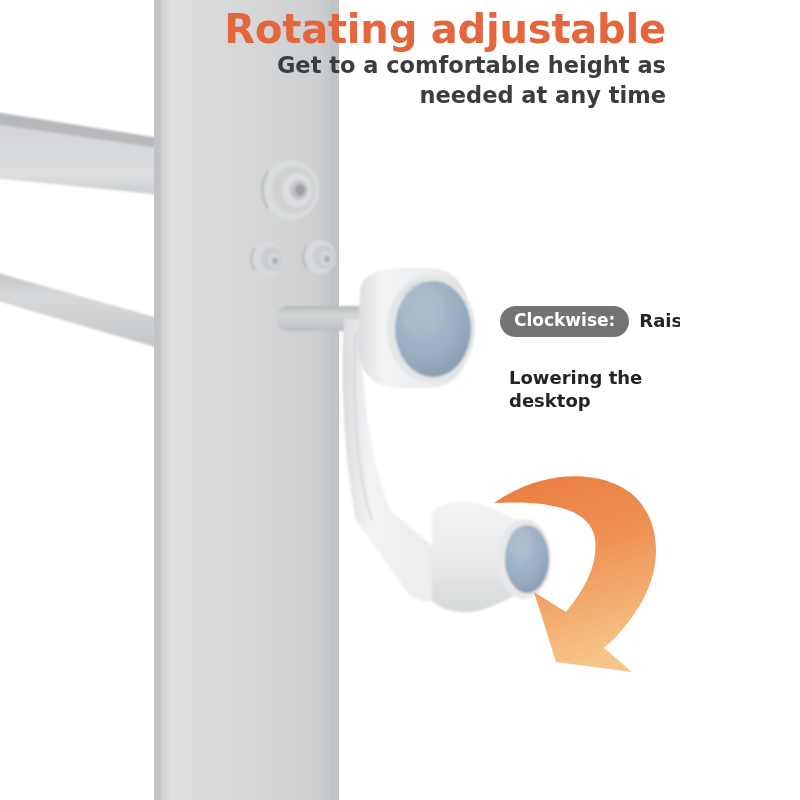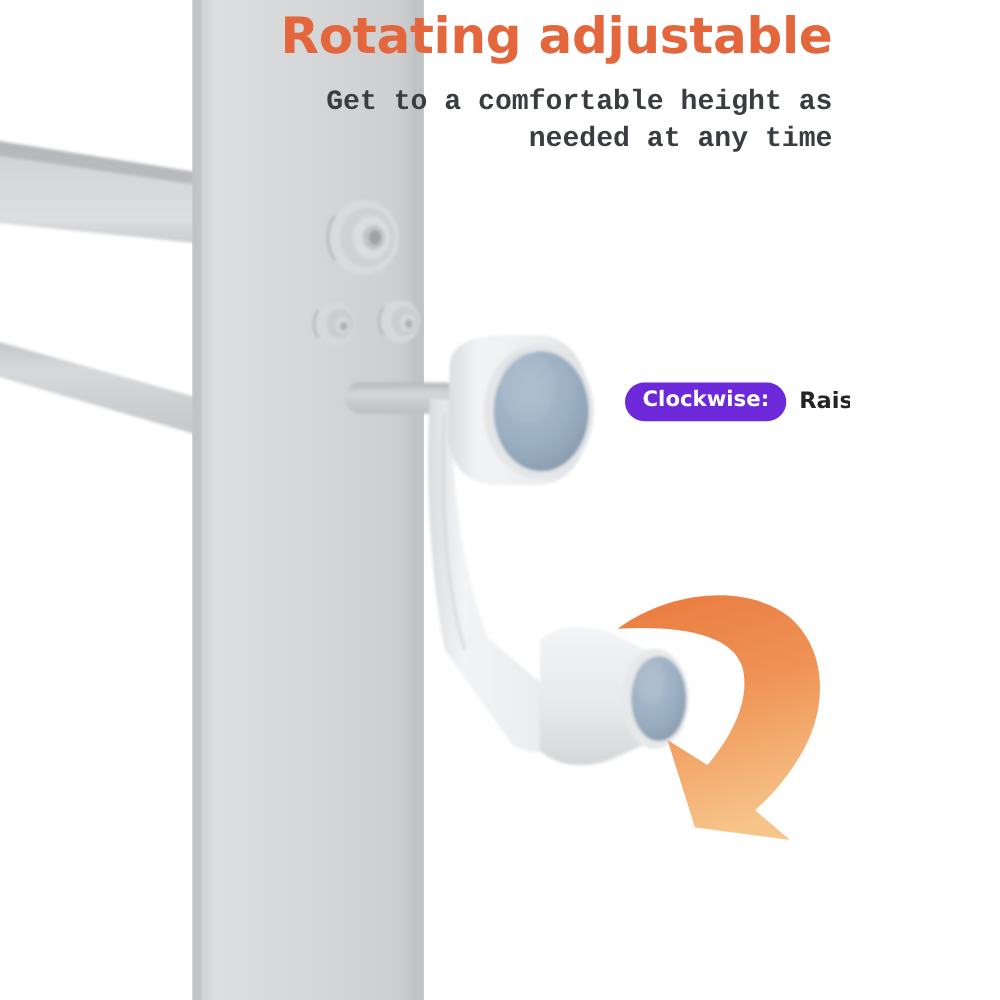--- a/index.html
+++ b/index.html
@@ -36,40 +36,38 @@
   }
   .headline {
     font-size: 40px;
     font-weight: 700;
     color: #e4663c;
     letter-spacing: -0.2px;
     line-height: 1.08;
     white-space: nowrap;
   }
   .subheadline {
-    margin-top: 16px;
     font-size: 22.5px;
     font-weight: 600;
     color: #3a3d3f;
     line-height: 1.32;
-    font-family: Liberation Mono, monospace;
   }
 
   
   .callout {
     position: absolute;
     display: flex;
     align-items: flex-start;
   }
   #callout-clockwise { left: 500px; top: 306px; }
   #callout-anticlockwise { left: 499px; top: 363px; }
 
   .pill {
     display: inline-block;
-    background: #6d28d9;
+    background: #737373;
     color: #ffffff;
     font-size: 17px;
     font-weight: 700;
     border-radius: 999px;
     padding: 5px 14px 6px 14px;
     line-height: 1.15;
     white-space: nowrap;
     flex: none;
   }
   .callout-text {
@@ -242,15 +240,16 @@
     <div class="headline">Rotating adjustable</div>
     <div class="subheadline">Get to a comfortable height as needed at any time</div>
   </div>
 
   <div class="callout" id="callout-clockwise">
     <span class="pill">Clockwise:</span>
     <span class="callout-text">Raise the desktop</span>
   </div>
 
   <div class="callout" id="callout-anticlockwise">
+    <span class="callout-text">Lowering the desktop</span>
   </div>
 
 </div>
 
 </body></html>

